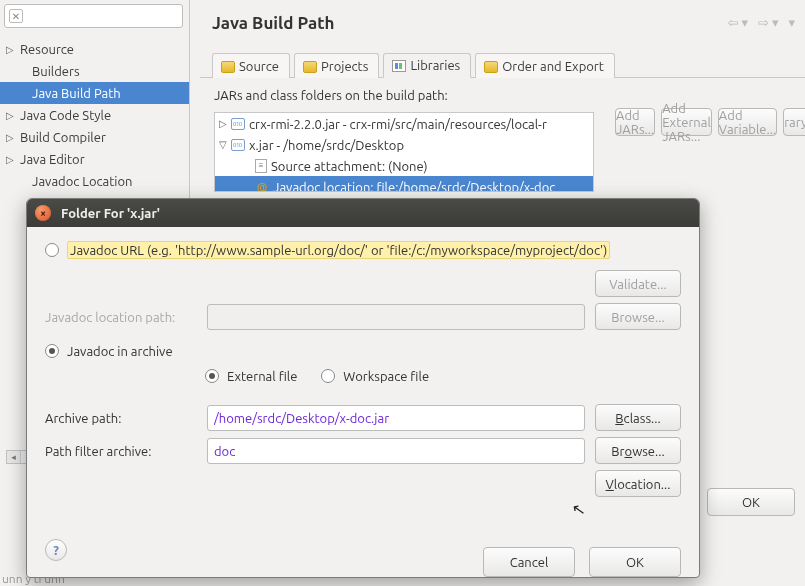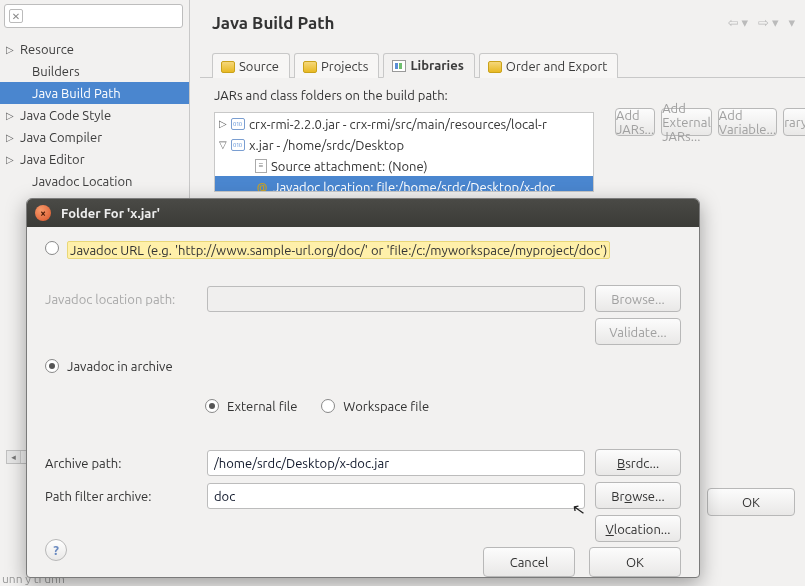--- a/index.html
+++ b/index.html
@@ -25,21 +25,21 @@
 
 
 .main { position: absolute; left: 200px; top: 0; right: 0; height: 530px; }
 .header { display:flex; align-items:center; height:40px; padding: 4px 8px 0 12px;}
 .header h1 { font-size: 17px; font-weight: bold; color:#333; flex:1;}
 .nav-icons { display:flex; gap:6px; align-items:center; color:#bbb; font-size:12px;}
 .nav-icons span { padding:0 2px; }
 
 .tabs { display:flex; gap:4px; padding: 4px 8px 0 12px; border-bottom:1px solid #c8c8c8; margin-top:8px;}
 .tab { display:flex; align-items:flex-end; gap:4px; padding:4px 10px 5px 8px; border:1px solid #c8c8c8; border-bottom:none; border-radius:3px 3px 0 0; background:#f7f6f5; position:relative; top:1px;}
-.tab.active { background:#f2f1f0; border-bottom:1px solid #f2f1f0;font-weight:bold;}
+.tab.active { background:#f2f1f0; border-bottom:1px solid #f2f1f0;}
 .tab-icon { width:14px; height:12px; }
 .ic-src { background:linear-gradient(#f5d77a,#e8b923); border:1px solid #caa21a; border-radius:2px;}
 .ic-prj { background:linear-gradient(#f5d77a,#e8b923); border:1px solid #caa21a; border-radius:2px;}
 .ic-lib { background:#fff; border:1px solid #999; position:relative;}
 .ic-lib:before{content:"";position:absolute;left:2px;top:2px;width:3px;height:6px;background:#5a8ed6;}
 .ic-lib:after{content:"";position:absolute;left:6px;top:2px;width:3px;height:6px;background:#6fbf6f;}
 .ic-ord { background:linear-gradient(#f5d77a,#e8b923); border:1px solid #caa21a; border-radius:2px;}
 
 .subhead { padding: 10px 12px 6px 14px; color:#333;}
 
@@ -62,30 +62,30 @@
 .ok-row { position:absolute; right:10px; top:488px;}
 .ok-row .btn { width:88px;}
 
 
 .overlay { position:absolute; left:26px; top:198px; width:674px; height:380px; background:#f2f1f0; border:1px solid #7a7a7a; box-shadow: 0 6px 20px rgba(0,0,0,0.35); border-radius:6px 6px 4px 4px; overflow:hidden;}
 .titlebar { height:28px; background:linear-gradient(#4a4a46,#3b3b37); color:#ddd; display:flex; align-items:center; padding:0 8px; gap:10px;}
 .tb-close { width:16px; height:16px; border-radius:8px; background:radial-gradient(circle at 35% 30%, #f79a6a, #d9552b); display:flex; align-items:center; justify-content:center; color:#4a1a07; font-size:10px; font-weight:bold;}
 .tb-title { font-weight:bold; color:#eee; font-size:13px;}
 
 .dlg-body { padding: 14px 18px 10px 18px; position:relative; height:calc(100% - 28px);}
-.radio-row { display:flex; gap:8px; margin-bottom:26px;}
+.radio-row { display:flex; align-items:center; gap:8px; margin-bottom:11px;}
 .radio { width:14px; height:14px; border:1px solid #888; border-radius:50%; background:#fff; display:inline-flex; align-items:center; justify-content:center;}
 .radio.on:after { content:""; width:6px; height:6px; border-radius:50%; background:#555;}
 .rlabel { color:#333;}
 .rlabel.hl { background:#fff0aa; padding:1px 2px; border:1px solid #e9d777; border-radius:2px;}
 
 .field-row { display:flex; align-items:center; gap:10px; margin:6px 0;}
 .field-label { width:152px; color:#333;}
 .field-label.dis { color:#a9a9a9;}
-.tinput { flex:1; height:26px; border:1px solid #bcbcbc; border-radius:3px; background:#fff; padding:0 6px; color:#0f172a;}
+.tinput { flex:1; height:26px; border:1px solid #bcbcbc; border-radius:3px; background:#fff; padding:0 6px; color:#6d28d9;}
 .tinput.dis { background:#f0efee; color:#aaa;}
 .sbtn { width:86px; height:27px; border:1px solid #b8b8b8; border-radius:4px; background:linear-gradient(#fcfcfc,#e9e8e7); display:flex; align-items:center; justify-content:center; color:#333;}
 .sbtn.dis { color:#a0a0a0;}
 .sbtn .u { text-decoration: underline;}
 
 .sub-radio-row { display:flex; gap:24px; margin:6px 0 10px 160px;}
 
 .dlg-foot { position:absolute; right:18px; bottom:0; display:flex; gap:14px;}
 .dlg-foot .sbtn { width:92px; height:30px;}
 .help-ic { position:absolute; left:18px; bottom:16px; width:22px; height:22px; border:1px solid #b8b8b8; border-radius:50%; display:flex; align-items:center; justify-content:center; background:linear-gradient(#fff,#e9e8e7); color:#6a8ac0; font-weight:bold;}
@@ -116,21 +116,21 @@
     <div class="tree-row child selected">
         <span class="tree-arrow none">▷</span>
         <span class="tree-label">Java Build Path</span>
       </div>
     <div class="tree-row">
         <span class="tree-arrow">▷</span>
         <span class="tree-label">Java Code Style</span>
       </div>
     <div class="tree-row">
         <span class="tree-arrow">▷</span>
-        <span class="tree-label">Java Compiler</span>
+        <span class="tree-label">Build Compiler</span>
       </div>
     <div class="tree-row">
         <span class="tree-arrow">▷</span>
         <span class="tree-label">Java Editor</span>
       </div>
     <div class="tree-row child">
         <span class="tree-arrow none">▷</span>
         <span class="tree-label">Javadoc Location</span>
       </div>
   </div>
@@ -214,30 +214,30 @@
     <span class="tb-close">×</span>
     <span class="tb-title">Folder For 'x.jar'</span>
   </div>
   <div class="dlg-body">
 
     <div class="radio-row">
       <span class="radio"></span>
       <span class="rlabel hl">Javadoc URL (e.g. 'http://www.sample-url.org/doc/' or 'file:/c:/myworkspace/myproject/doc')</span>
     </div>
 
+    <div class="field-row" style="justify-content:flex-end;">
+      <div class="sbtn dis">
+          <span>Validate...</span>
+        </div>
+    </div>
     <div class="field-row">
       <span class="field-label dis">Javadoc location path:</span>
       <input class="tinput dis" disabled="" style="">
       <div class="sbtn dis">
           <span>Browse...</span>
-        </div>
-    </div>
-    <div class="field-row" style="justify-content:flex-end;">
-      <div class="sbtn dis">
-          <span>Validate...</span>
         </div>
     </div>
 
     <div class="radio-row" style="margin-top:14px;">
       <span class="radio on"></span>
       <span class="rlabel">Javadoc in archive</span>
     </div>
 
     <div class="sub-radio-row">
       <span class="radio-row">
@@ -248,21 +248,21 @@
           <span class="radio"></span>
           <span class="rlabel">Workspace file</span>
         </span>
     </div>
 
     <div class="field-row">
       <span class="field-label">Archive path:</span>
       <input class="tinput" value="/home/srdc/Desktop/x-doc.jar" style="">
       <div class="sbtn">
           <span class="u">B</span>
-          <span>srdc...</span>
+          <span>class...</span>
         </div>
     </div>
     <div class="field-row">
       <span class="field-label">Path filter archive:</span>
       <input class="tinput" value="doc" style="">
       <div class="sbtn">
           <span>Br</span>
           <span class="u">o</span>
           <span>wse...</span>
         </div>

